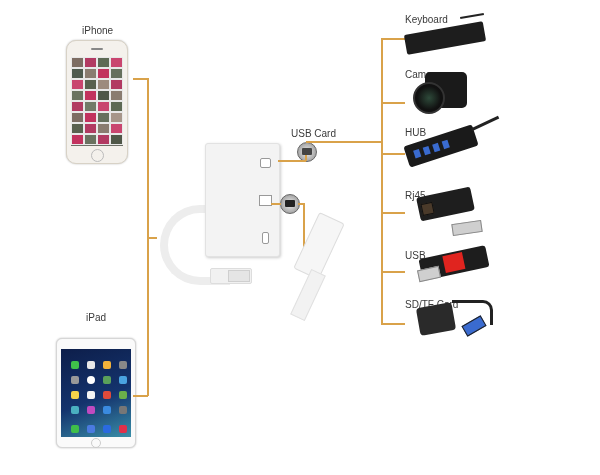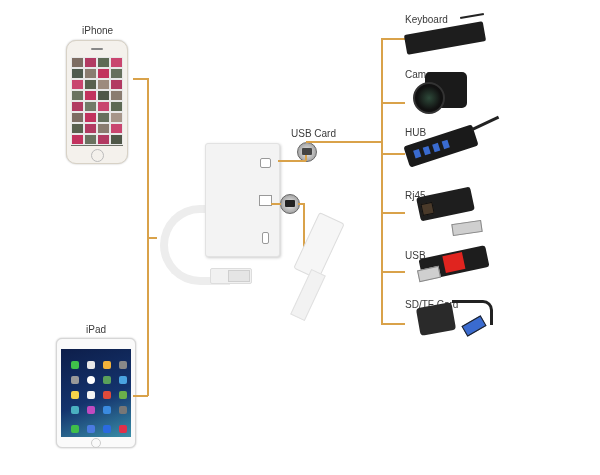--- a/index.html
+++ b/index.html
@@ -86,21 +86,21 @@
       <div class="cell" style="background:#8a7c70"></div>
       <div class="cell" style="background:#c9456f"></div>
     <div class="cell" style="background:#c2325e"></div>
       <div class="cell" style="background:#6a7260"></div>
       <div class="cell" style="background:#b23a62"></div>
       <div class="cell" style="background:#4f5748"></div>
   </div>
   <div class="home"></div>
 </div>
 
-<div class="label" style="left:86px;top:324px;">iPad</div>
+<div class="label" style="left:86px;top:312px;">iPad</div>
 <div class="abs ipad">
   <div class="screen">
     <div class="app" style="left:10px;top:12px;background:#3fbf4a"></div>
     <div class="app" style="left:26px;top:12px;background:#e8e8e8"></div>
     <div class="app" style="left:42px;top:12px;background:#f2b13a"></div>
     <div class="app" style="left:58px;top:12px;background:#888"></div>
     <div class="app" style="left:10px;top:27px;background:#999"></div>
     <div class="app" style="left:26px;top:27px;background:#fff;border-radius:50%"></div>
     <div class="app" style="left:42px;top:27px;background:#5aa05a"></div>
     <div class="app" style="left:58px;top:27px;background:#4aa3e0"></div>

